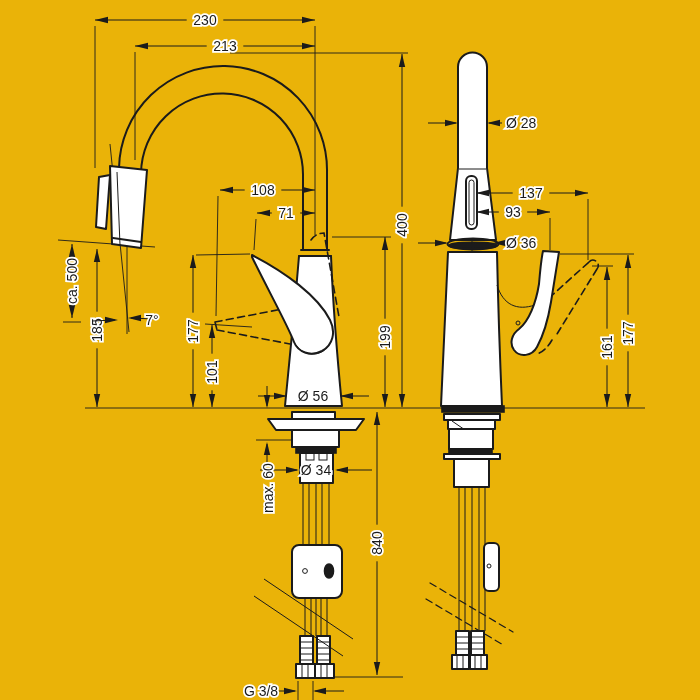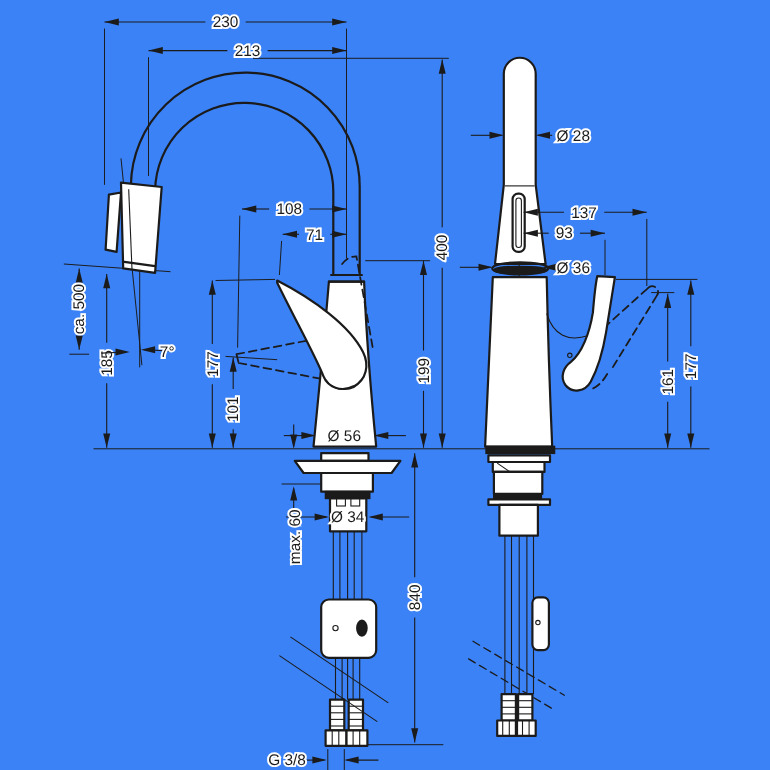--- a/index.html
+++ b/index.html
@@ -1,16 +1,16 @@
 <!DOCTYPE html>
 <html><head>
 <meta charset="utf-8">
 <style>
   html,body{margin:0;padding:0;background:#fff;}
-  .stage{position:relative;width:700px;height:700px;background:#3b82f6;overflow:hidden;
+  .stage{position:relative;width:700px;height:700px;background:#eab308;overflow:hidden;
          font-family:"Liberation Sans", sans-serif;}
   svg{position:absolute;left:0;top:0;}
   .art  {stroke:#1b1b1b;stroke-width:2;fill:none;stroke-linejoin:round;stroke-linecap:round;}
   .artw {stroke:#1b1b1b;stroke-width:2;fill:#ffffff;stroke-linejoin:round;}
   .artd {stroke:#1b1b1b;stroke-width:1.6;fill:#1b1b1b;}
   .thin {stroke:#1b1b1b;stroke-width:1;fill:none;}
   .hair {stroke:#1b1b1b;stroke-width:0.9;fill:none;}
   .dash {stroke:#1b1b1b;stroke-width:1.6;fill:none;stroke-dasharray:7 4.5;stroke-linecap:round;}
   .dimtext{font-family:"Liberation Sans", sans-serif;font-size:14px;fill:#1b1b1b;
            paint-order:stroke;stroke:#ffffff;stroke-width:3.5px;}

